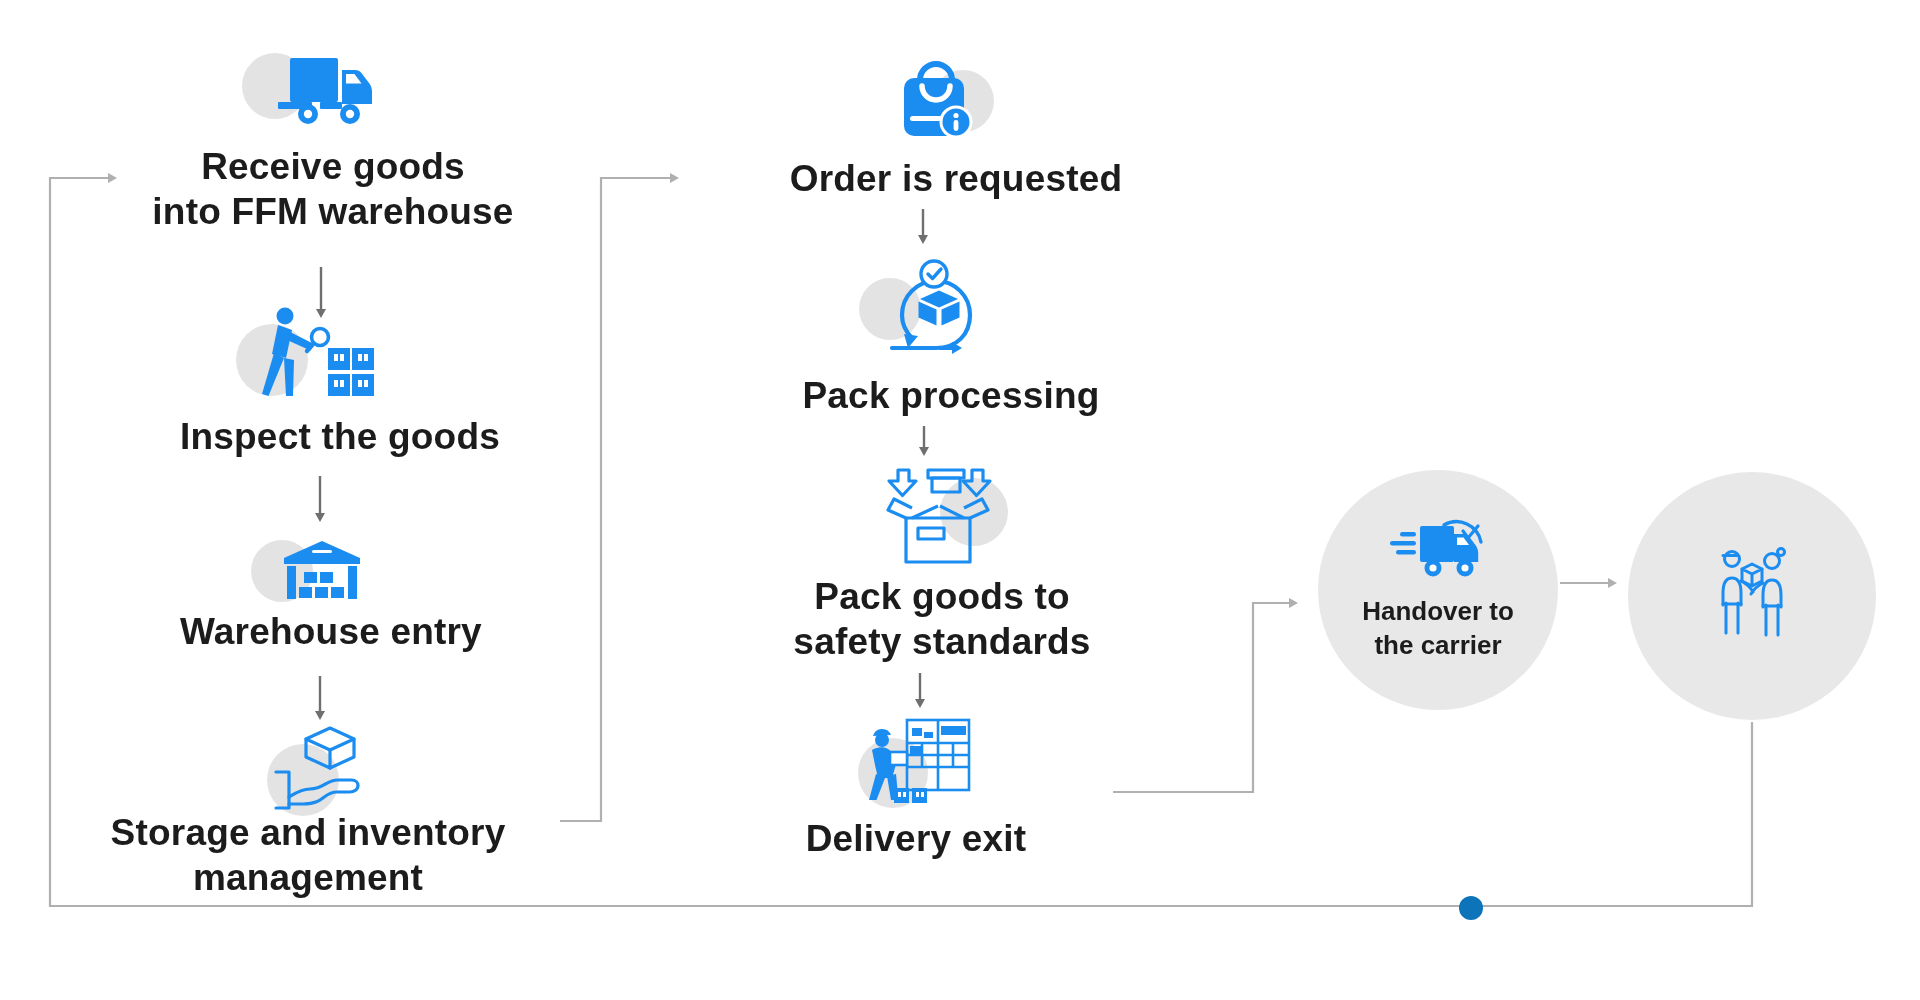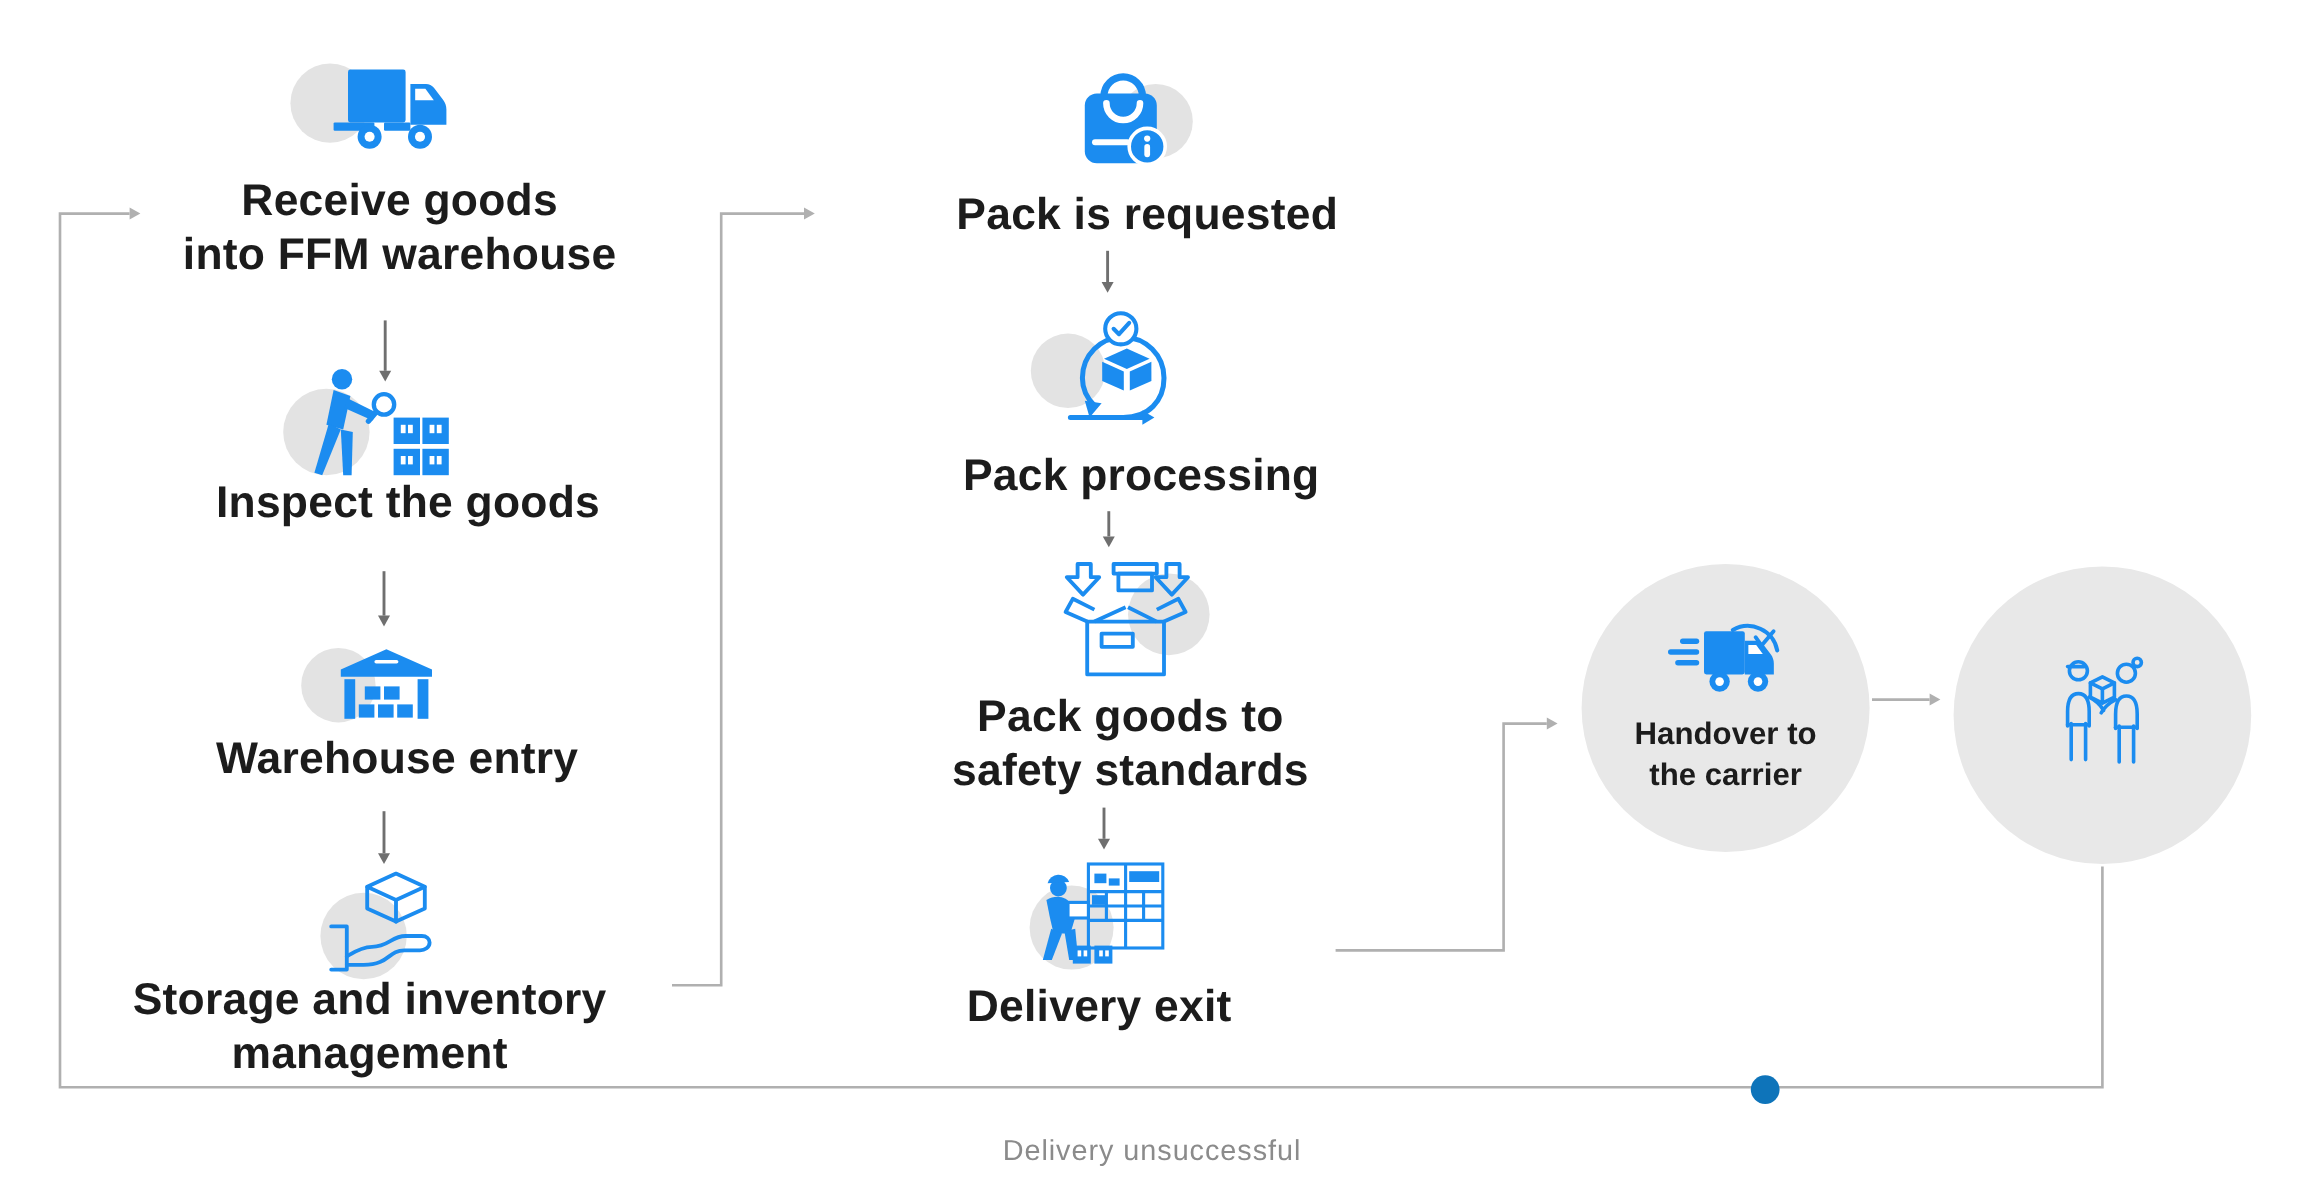--- a/index.html
+++ b/index.html
@@ -118,21 +118,21 @@
             <rect x="112" y="48" width="4" height="7"></rect>
           <rect x="130" y="48" width="4" height="7"></rect>
             <rect x="136" y="48" width="4" height="7"></rect>
           <rect x="106" y="74" width="4" height="7"></rect>
             <rect x="112" y="74" width="4" height="7"></rect>
           <rect x="130" y="74" width="4" height="7"></rect>
             <rect x="136" y="74" width="4" height="7"></rect>
         </g>
       </svg>
     </span>
-    <div class="step-label" style="left:120px;top:396px;width:440px;">Inspect the goods</div>
+    <div class="step-label" style="left:120px;top:414px;width:440px;">Inspect the goods</div>
   </div>
 
   <div>
     <div class="backdrop" style="left:251px;top:540px;width:62px;height:62px;"></div>
     <span class="icon" style="left:284px;top:541px;width:76px;height:58px;">
       <svg viewBox="0 0 76 58">
         <g fill="currentColor">
           <path d="M38 0 L76 17 V23 H0 V17 Z"></path>
           <rect x="3" y="25" width="9" height="33"></rect>
             <rect x="64" y="25" width="9" height="33"></rect>
@@ -171,21 +171,21 @@
       <svg viewBox="0 0 76 78">
         <path d="M22 16 a16 16 0 0 1 32 0" fill="none" stroke="currentColor" stroke-width="6"></path>
         <rect x="6" y="14" width="60" height="58" rx="10" fill="currentColor"></rect>
         <path d="M24 22 a14 14 0 0 0 28 0" fill="none" stroke="#fff" stroke-width="5.5" stroke-linecap="round"></path>
         <rect x="12" y="52" width="32" height="5" rx="2.5" fill="#fff"></rect>
         <circle cx="58" cy="58" r="15" fill="currentColor" stroke="#fff" stroke-width="3"></circle>
         <circle cx="58" cy="51.5" r="2.6" fill="#fff"></circle>
         <rect x="55.6" y="56" width="4.8" height="11" rx="2.4" fill="#fff"></rect>
       </svg>
     </span>
-    <div class="step-label" style="left:736px;top:156px;width:440px;">Pack is requested</div>
+    <div class="step-label" style="left:736px;top:156px;width:440px;">Order is requested</div>
   </div>
 
   <div>
     <div class="backdrop" style="left:859px;top:278px;width:62px;height:62px;"></div>
     <span class="icon" style="left:878px;top:256px;width:104px;height:100px;">
       <svg viewBox="0 0 104 100">
         <path d="M14 92 h44 c21 0 34 -14 34 -33 0 -19 -15 -34 -34 -34 -19 0 -34 15 -34 34 0 9 4 17 10 23" fill="none" stroke="currentColor" stroke-width="4.2" stroke-linecap="round"></path>
         <polygon points="26,78 40,80 30,92" fill="currentColor"></polygon>
         <path d="M62 92 h12" fill="none" stroke="currentColor" stroke-width="4.2" stroke-linecap="round"></path>
         <polygon points="74,86 74,98 84,92" fill="currentColor"></polygon>
@@ -299,15 +299,14 @@
           <path d="M56 60 V90 M68 60 V90"></path>
           <path d="M53 61 h18"></path>
           <path d="M53 38 q-8 4 -12 11"></path>
           <path d="M32 24 l10 -5 10 5 -10 5 z"></path>
           <path d="M32 24 v12 l10 5 v-12 m10 -5 v12 l-10 5"></path>
         </g>
       </svg>
     </span>
   </div>
 
-  <div class="delivery-label" style="left:760px;top:946px;width:400px;">Delivery unsuccessful</div>
 
 </div>
 
 </body></html>

